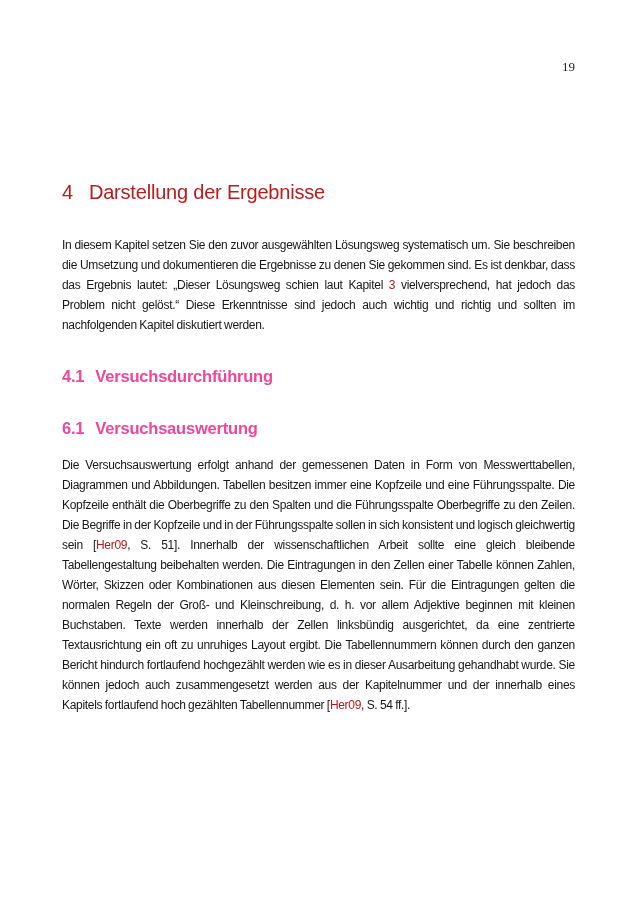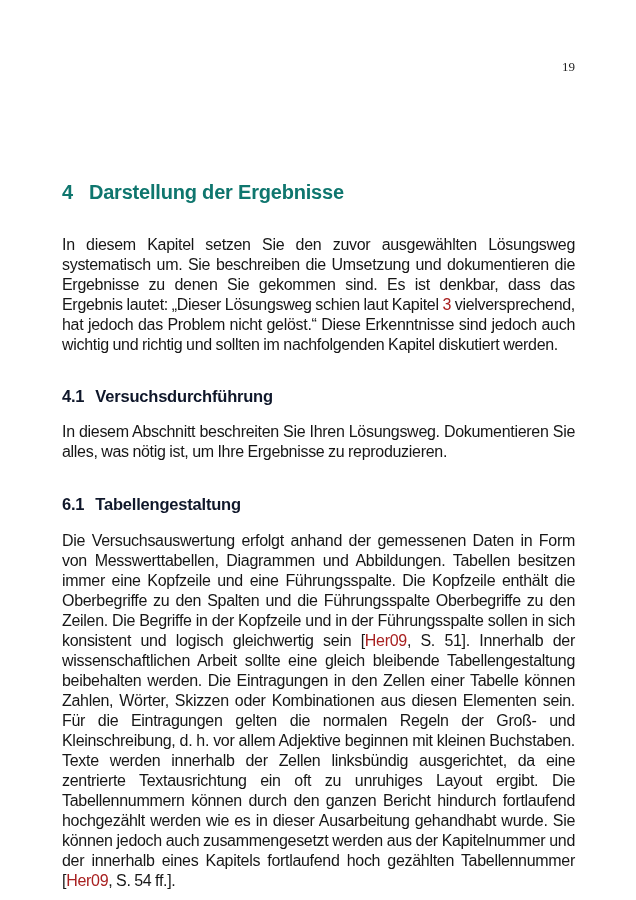--- a/index.html
+++ b/index.html
@@ -23,38 +23,38 @@
     top: 59px;
     right: 61px;
     font-family: "Liberation Serif", "DejaVu Serif", serif;
     font-size: 13px;
     color: #1d1d1d;
   }
   h1.chapter-heading {
     margin: 0;
     padding-top: 181px;
     font-size: 20px;
-    font-weight: bold;
+    font-weight: normal;
     letter-spacing: -0.2px;
-    color: #0f766e;
+    color: #b91c1c;
   }
   h1 .heading-number { margin-right: 16px; }
   h2.section-heading {
     margin: 0;
     font-size: 16.5px;
     font-weight: bold;
     letter-spacing: -0.2px;
-    color: #0f172a;
+    color: #ec4899;
   }
   h2 .heading-number { margin-right: 11px; }
   h2.s41 { margin-top: 32px; }
   h2.s42 { margin-top: 33px; }
   p.body-text {
     margin: 0;
-    font-size: 16px;
+    font-size: 12px;
     line-height: 20px;
     letter-spacing: -0.3px;
     word-spacing: -0.5px;
     text-align: justify;
     hyphens: auto;
     -webkit-hyphens: auto;
     color: #161616;
   }
   p.intro-paragraph   { margin-top: 31px; }
   p.s41-paragraph     { margin-top: 16px; }
@@ -75,22 +75,21 @@
   <h1 class="chapter-heading">
     <span class="heading-number">4</span><span>Darstellung der Ergebnisse</span>
   </h1>
 
   <p class="body-text intro-paragraph"><span>In diesem Kapitel setzen Sie den zuvor ausgewählten Lösungsweg systematisch um. Sie beschreiben die Umsetzung und dokumentieren die Ergebnisse zu denen Sie gekommen sind. Es ist denkbar, dass das Ergebnis lautet: „Dieser Lösungsweg schien laut Kapitel </span><span class="doc-link">3</span><span> vielversprechend, hat jedoch das Problem nicht gelöst.“ Diese Erkenntnisse sind jedoch auch wichtig und richtig und sollten im nachfolgenden Kapitel diskutiert werden.</span></p>
 
   <h2 class="section-heading s41">
     <span class="heading-number">4.1</span><span>Versuchsdurchführung</span>
   </h2>
 
-  <p class="body-text s41-paragraph"><span>In diesem Abschnitt beschreiten Sie Ihren Lösungsweg. Dokumentieren Sie alles, was nötig ist, um Ihre Ergebnisse zu reproduzieren.</span></p>
 
   <h2 class="section-heading s42">
-    <span class="heading-number">6.1</span><span>Tabellengestaltung</span>
+    <span class="heading-number">6.1</span><span>Versuchsauswertung</span>
   </h2>
 
   <p class="body-text s42-paragraph"><span>Die Versuchsauswertung erfolgt anhand der gemessenen Daten in Form von Messwerttabellen, Diagrammen und Abbildungen. Tabellen besitzen immer eine Kopfzeile und eine Führungsspalte. Die Kopfzeile enthält die Oberbegriffe zu den Spalten und die Führungsspalte Oberbegriffe zu den Zeilen. Die Begriffe in der Kopfzeile und in der Führungsspalte sollen in sich konsistent und logisch gleichwertig sein [</span><span class="doc-link">Her09</span><span>, S. 51]. Innerhalb der wissenschaftlichen Arbeit sollte eine gleich bleibende Tabellengestaltung beibehalten werden. Die Eintragungen in den Zellen einer Tabelle können Zahlen, Wörter, Skizzen oder Kombinationen aus diesen Elementen sein. Für die Eintragungen gelten die normalen Regeln der Groß- und Kleinschreibung, d. h. vor allem Adjektive beginnen mit kleinen Buchstaben. Texte werden innerhalb der Zellen linksbündig ausgerichtet, da eine zentrierte Textausrichtung ein oft zu unruhiges Layout ergibt. Die Tabellennummern können durch den ganzen Bericht hindurch fortlaufend hochgezählt werden wie es in dieser Ausarbeitung gehandhabt wurde. Sie können jedoch auch zusammengesetzt werden aus der Kapitelnummer und der innerhalb eines Kapitels fortlaufend hoch gezählten Tabellennummer [</span><span class="doc-link">Her09</span><span>, S. 54 ff.].</span></p>
 
 
 </div>
 
 </body></html>

